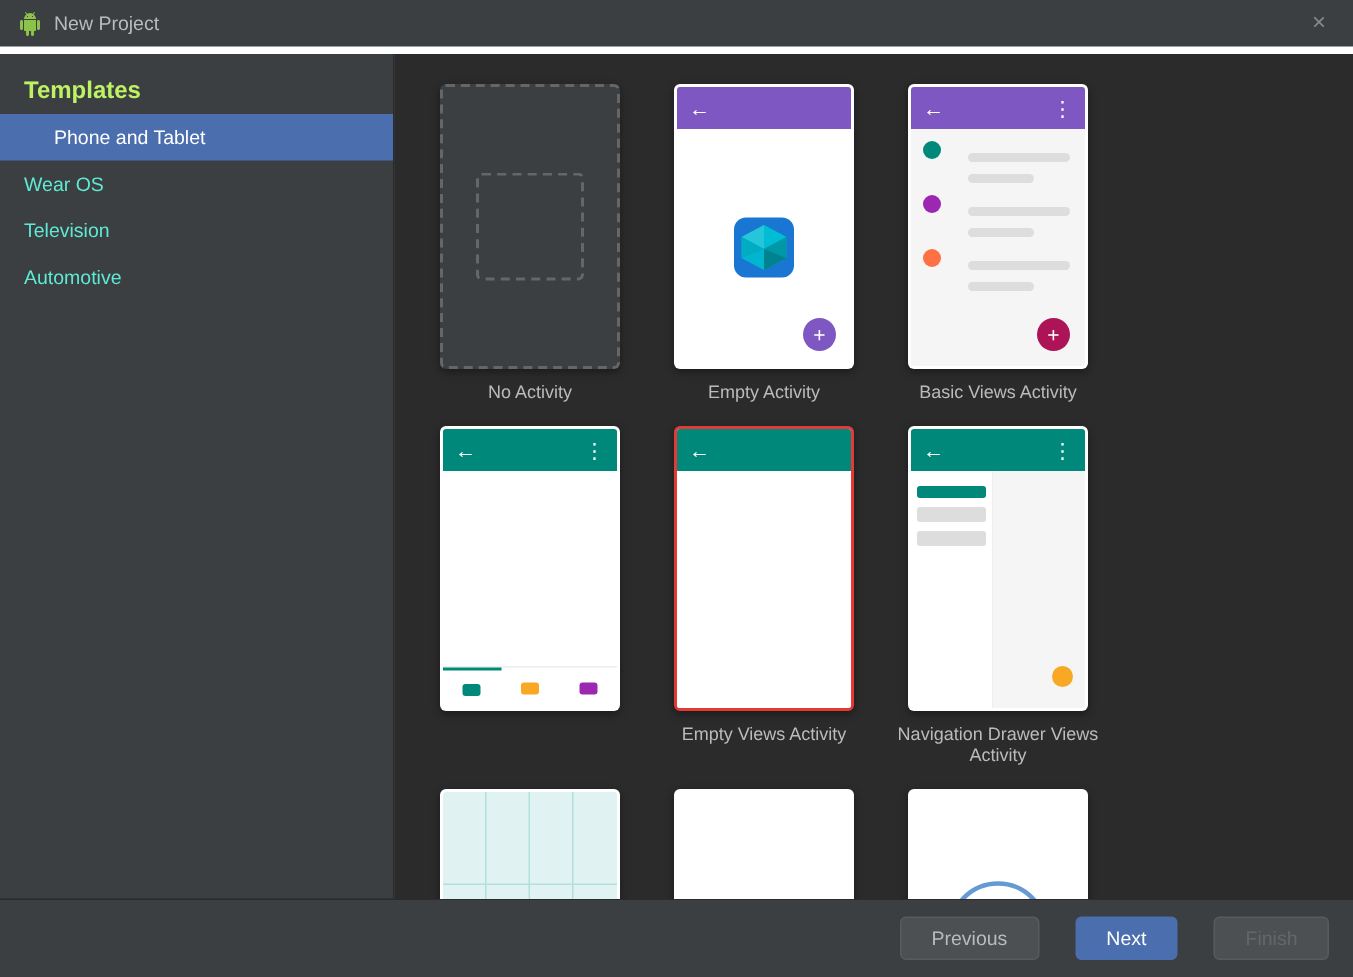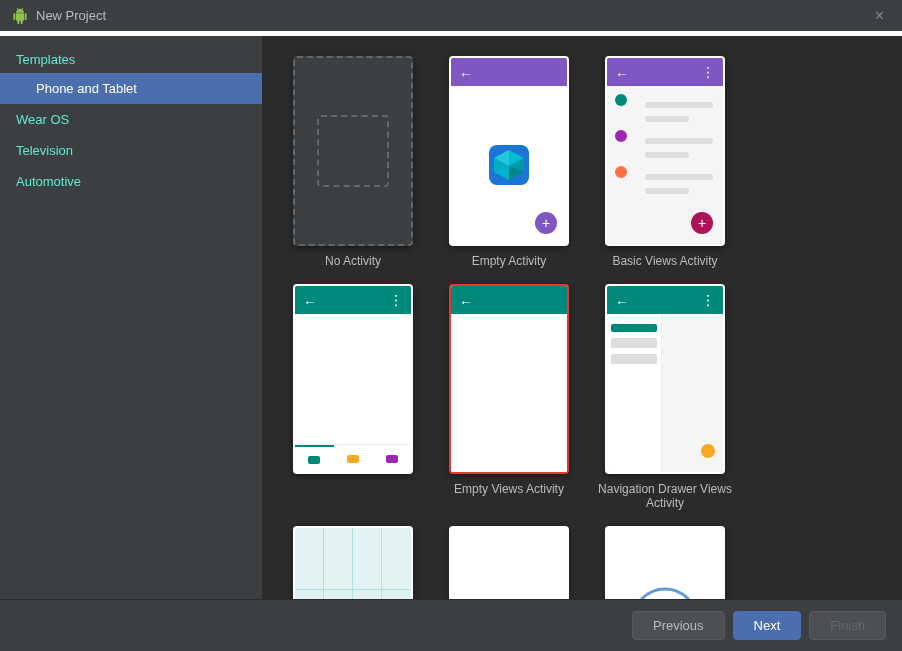--- a/index.html
+++ b/index.html
@@ -46,23 +46,24 @@
     }
     .sidebar {
       width: 263px;
       background: #3c3f41;
       border-right: 1px solid #2b2b2b;
       flex-shrink: 0;
       padding-top: 8px;
     }
     .sidebar-section-label {
       padding: 8px 16px 6px 16px;
-      font-size: 13px;
-      color: #5eead4;
+      font-size: 16px;
+      color: #bef264;
       text-transform: none;
+      font-weight: bold;
     }
     .sidebar-item {
       padding: 8px 16px;
       cursor: pointer;
       color: #5eead4;
       font-size: 13px;
     }
     .sidebar-item.active {
       background: #4b6eaf;
       color: #fff;
@@ -253,21 +254,21 @@
 
     
     .footer {
       background: #3c3f41;
       height: 52px;
       border-top: 1px solid #2b2b2b;
       display: flex;
       align-items: center;
       justify-content: flex-end;
       padding: 0 16px;
-      gap: 8px;
+      gap: 24px;
       flex-shrink: 0;
     }
     .btn {
       padding: 6px 20px;
       border-radius: 4px;
       font-size: 13px;
       cursor: pointer;
       border: none;
       outline: none;
     }

